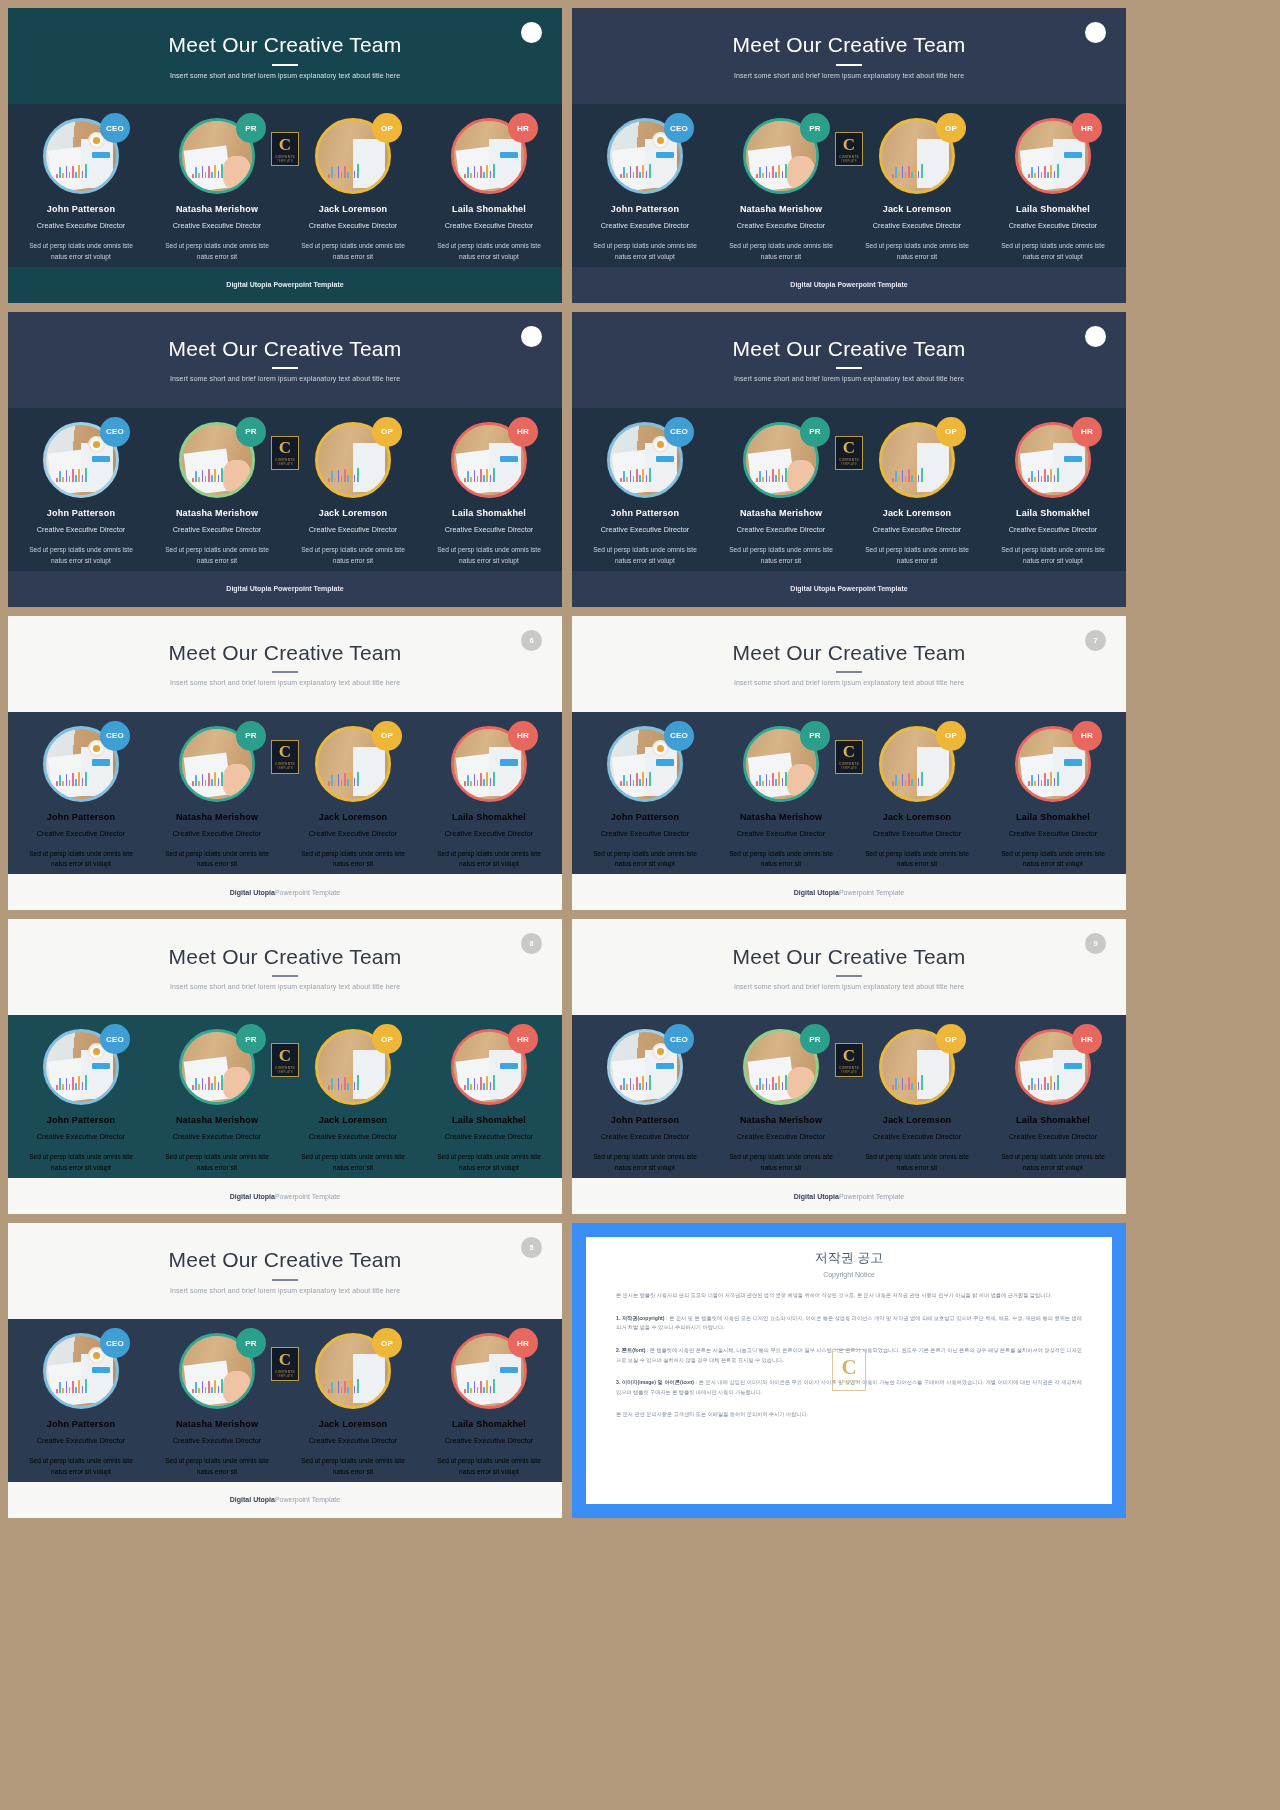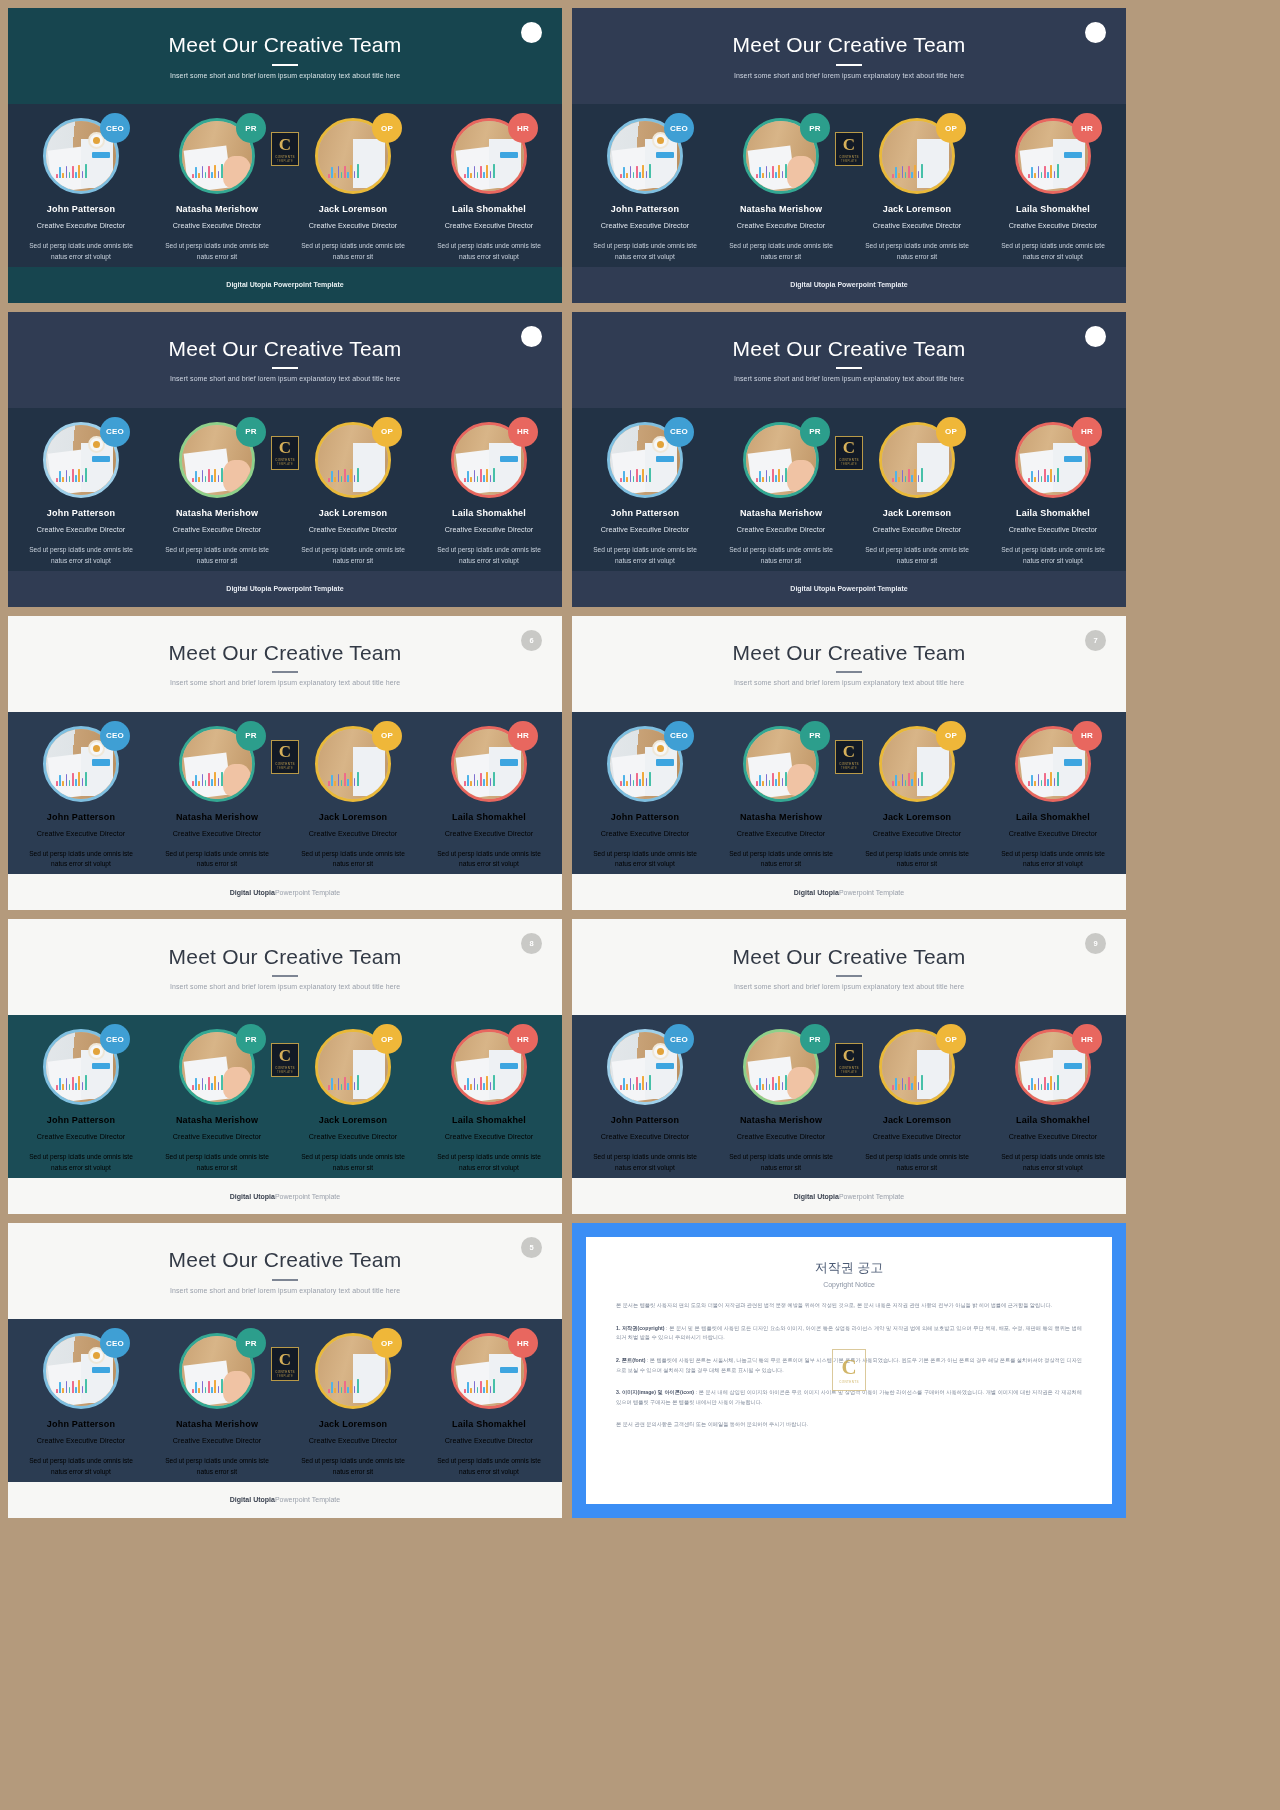--- a/index.html
+++ b/index.html
@@ -171,21 +171,21 @@
   
   .cslide{
     width:554px;
     background:#3b8ef5;
     padding:14px;
     display:flex;align-items:stretch;justify-content:center;
   }
   .cpaper{
     background:#ffffff;
     width:100%;
-    padding:22px 30px 20px;
+    padding:12px 30px 20px;
     position:relative;
   }
   .ctitle{font-size:13px;color:#4b5a74;text-align:center;font-weight:400;}
   .csub{font-size:7px;color:#8a93a3;text-align:center;margin-top:4px;}
   .cp{font-size:5.2px;color:#7b8596;line-height:1.85;margin-top:13px;text-align:justify;}
   .cp .kb{font-weight:700;color:#4a5468;}
   .cwm{
     position:absolute;left:50%;top:50%;transform:translate(-50%,-50%);
     width:34px;height:42px;border:1px solid #d5c08a;
     display:flex;flex-direction:column;align-items:center;justify-content:center;

